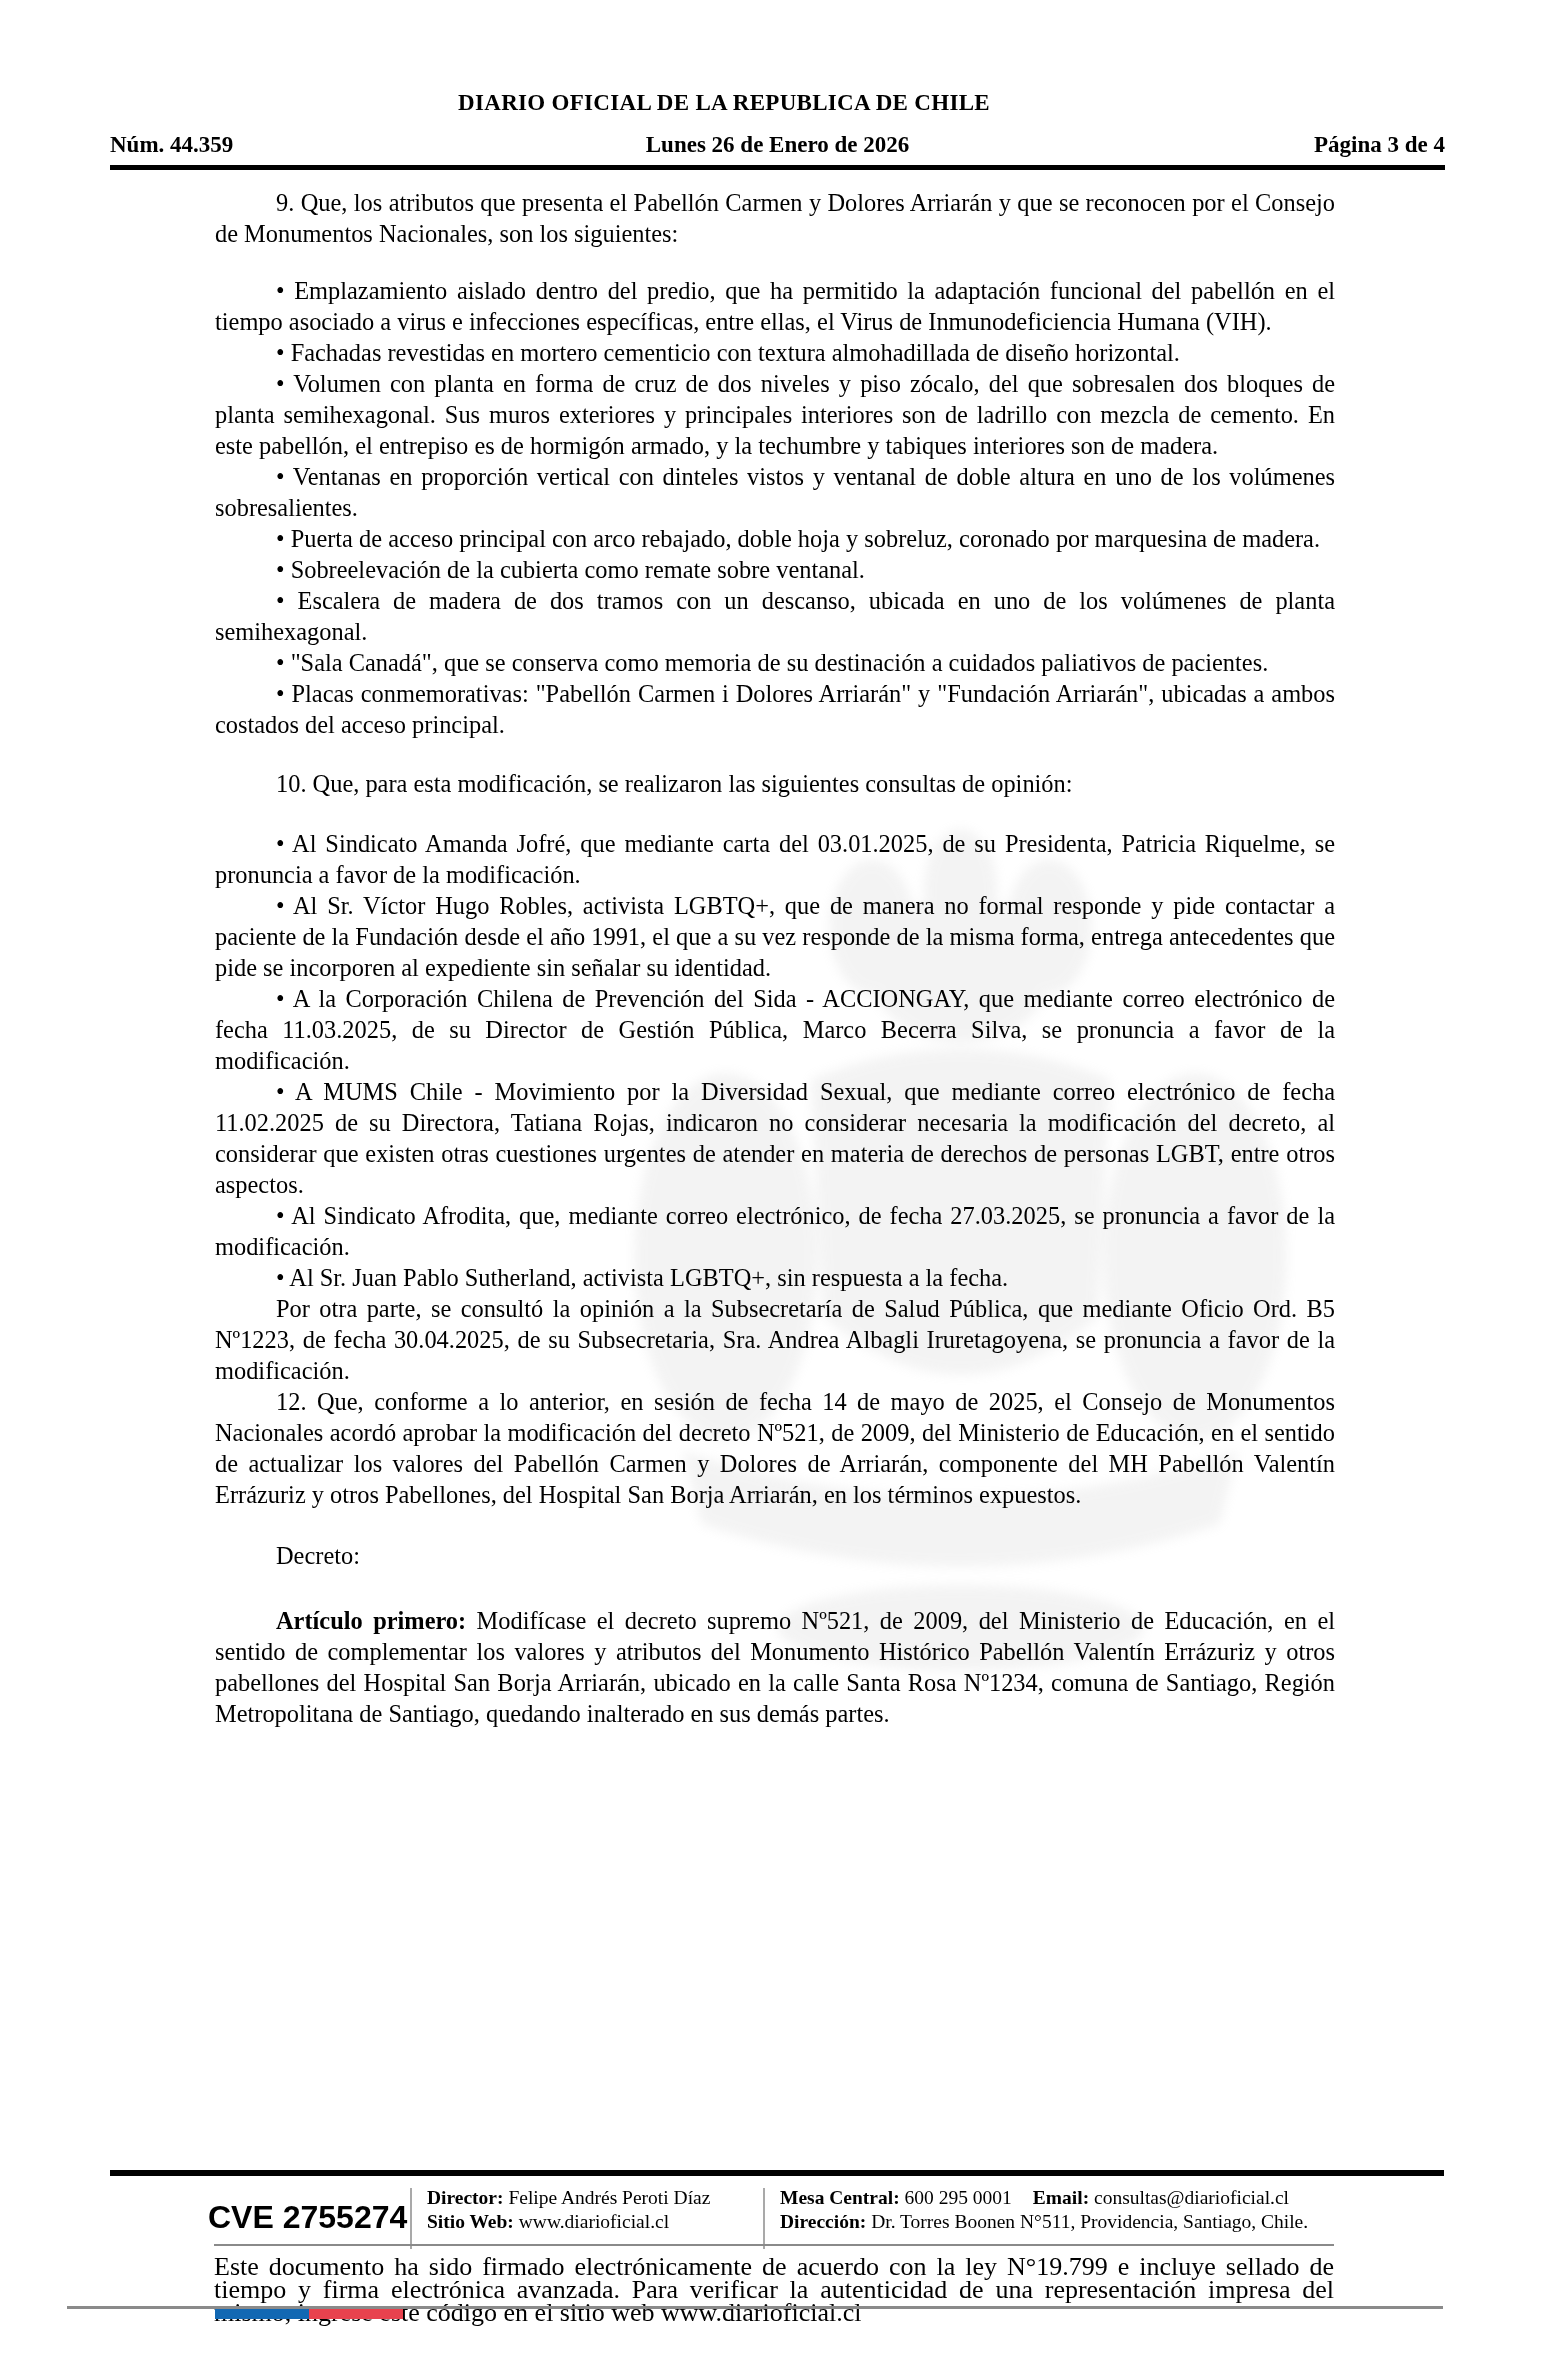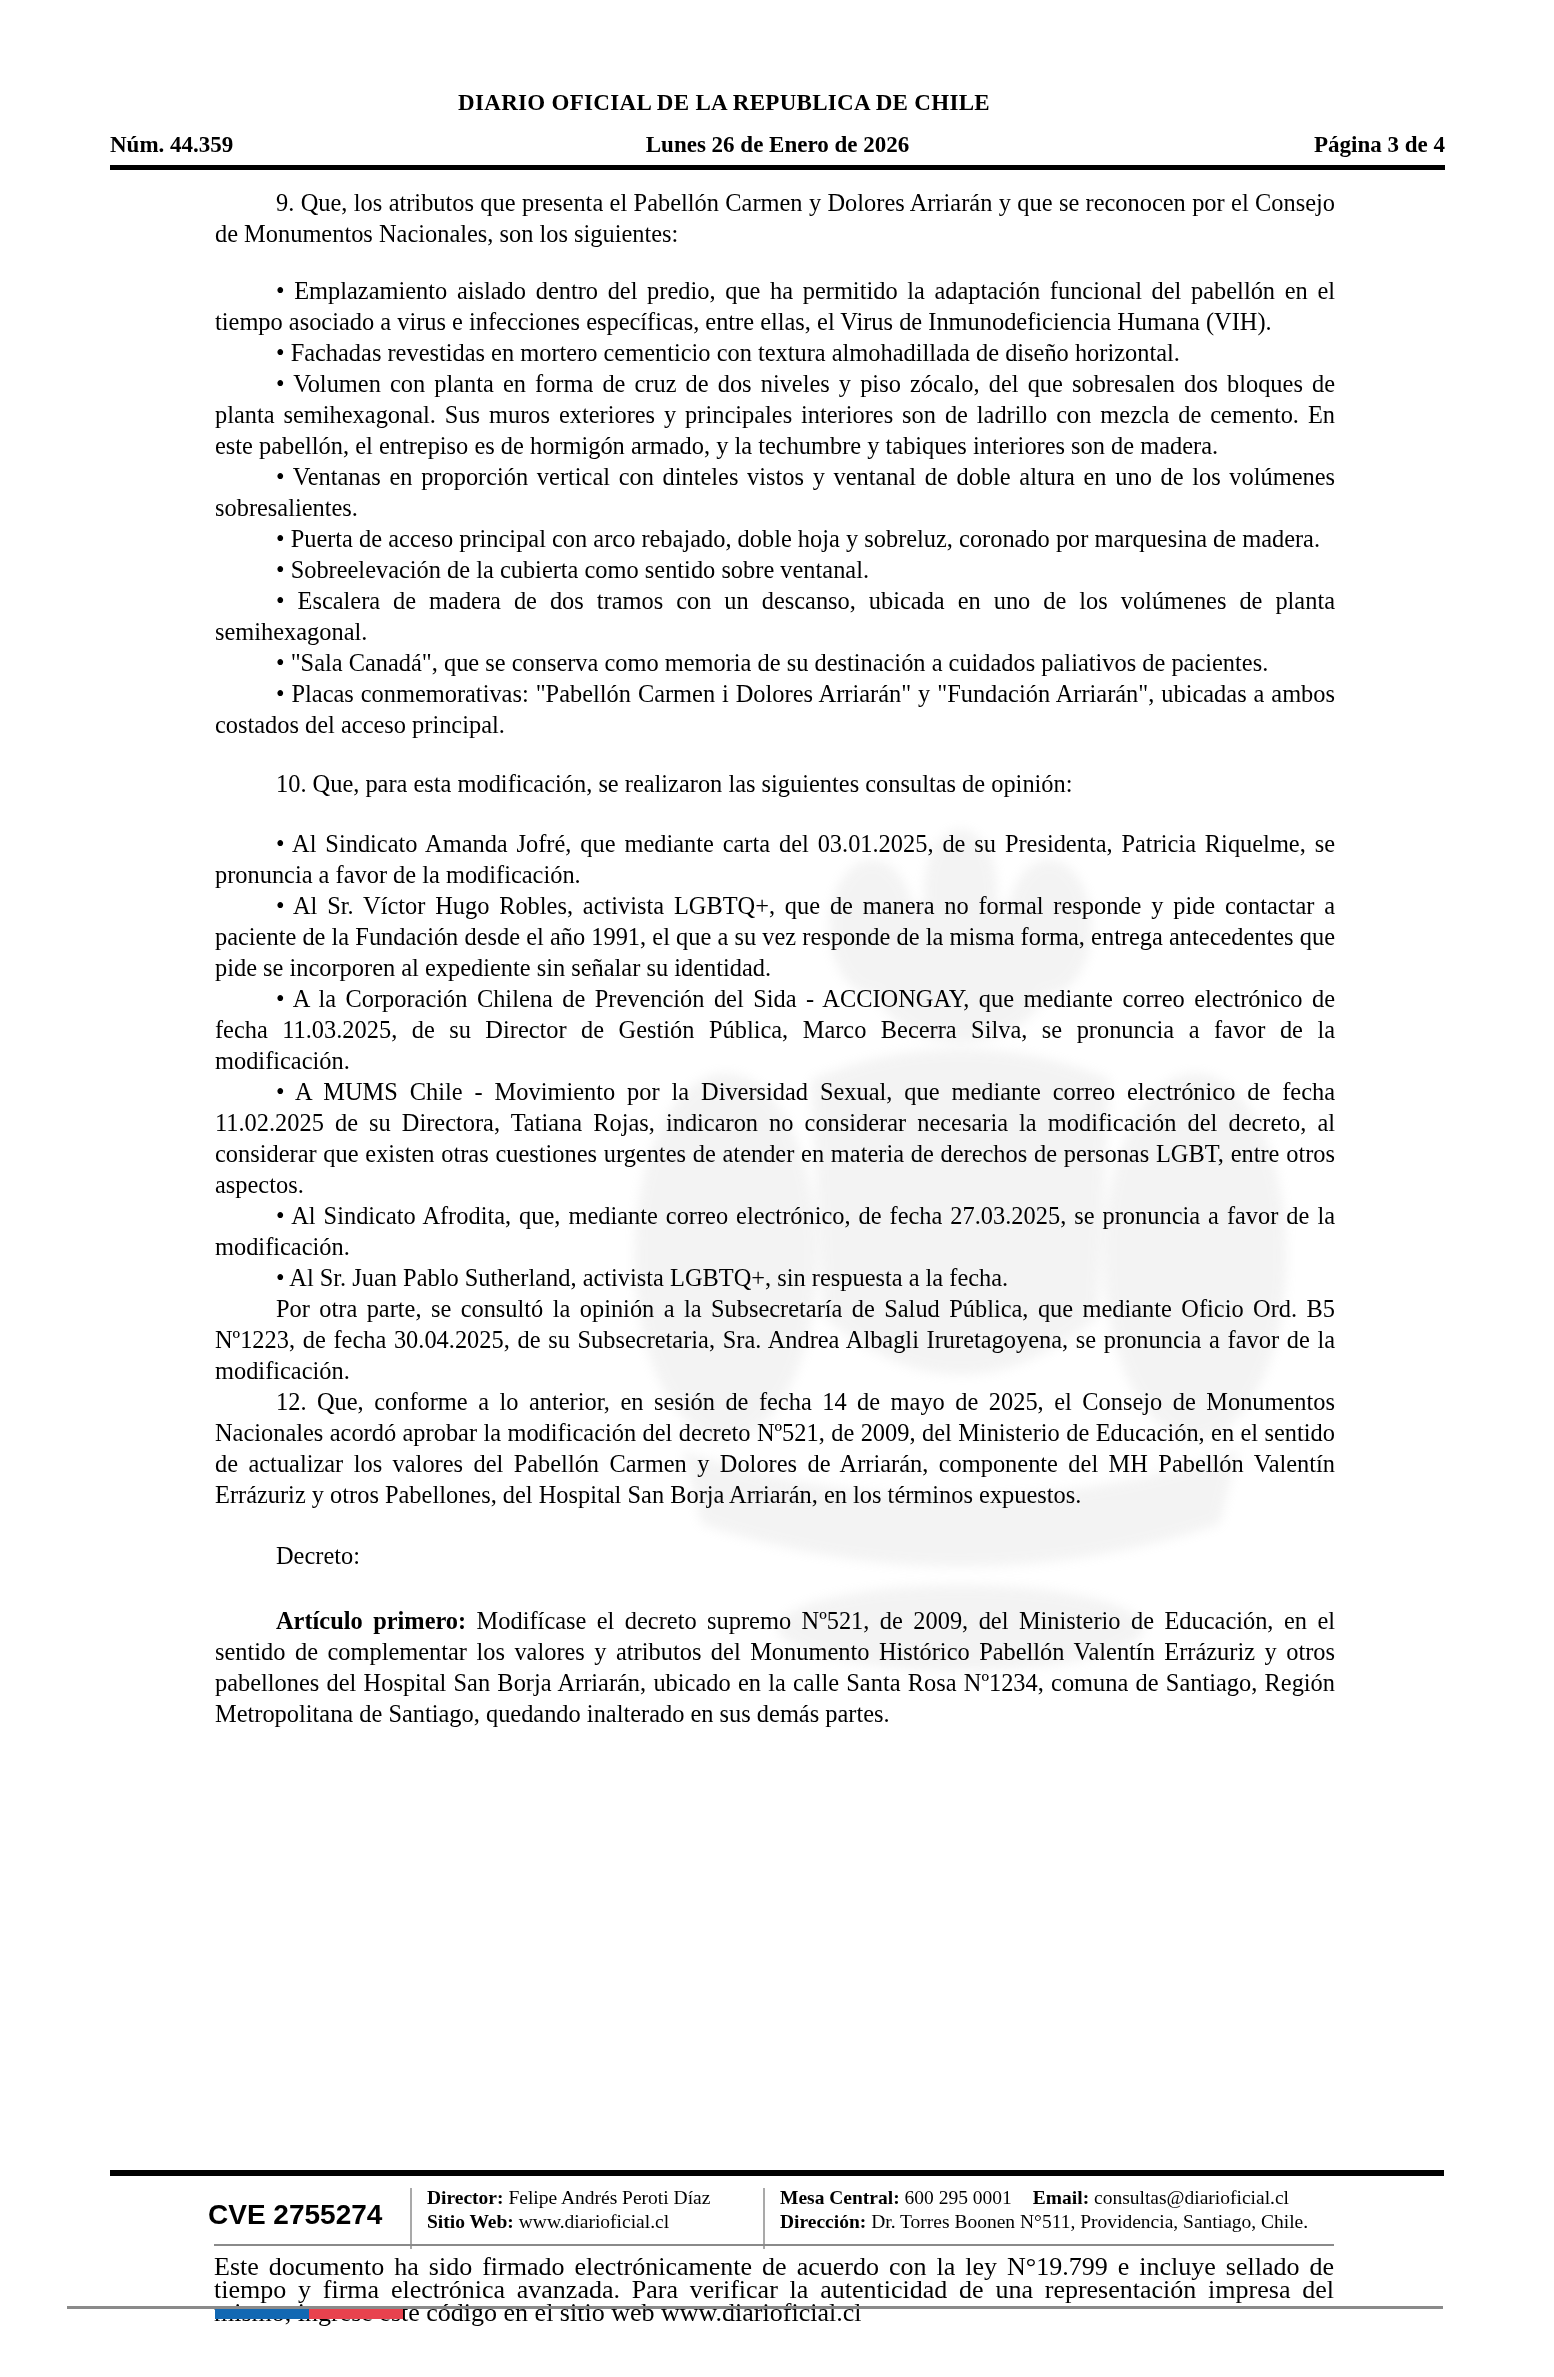--- a/index.html
+++ b/index.html
@@ -44,21 +44,21 @@
   .gap-d{margin-top:28px;}
   .gap-e{margin-top:30.5px;}
   .gap-f{margin-top:34px;}
   .lead-bold{font-weight:bold;}
   
   .footer-rule{
     position:absolute;top:2170px;left:110px;width:1334px;height:5.5px;background:#000;
   }
   .cve{
     position:absolute;left:208px;top:2199px;
-    font-family:"Liberation Sans", sans-serif;font-weight:bold;font-size:28px;
+    font-family:"Liberation Sans", sans-serif;font-weight:bold;font-size:32px;
   }
   .fdiv{position:absolute;top:2188px;width:1.8px;height:61px;background:#a9a9a9;}
   .fdiv1{left:410px;}
   .fdiv2{left:763px;}
   .fcol{position:absolute;top:2186px;font-size:19.5px;line-height:24.4px;white-space:nowrap;}
   .fcolA{left:427px;}
   .fcolB{left:780px;}
   .fcol b{font-weight:bold;}
   .fgap{display:inline-block;width:21px;}
   .mid-gray-rule{
@@ -102,21 +102,21 @@
     </g>
   </svg>
 
   <div class="body-text">
     <p class="para">9. Que, los atributos que presenta el Pabellón Carmen y Dolores Arriarán y que se reconocen por el Consejo de Monumentos Nacionales, son los siguientes:</p>
     <p class="para gap-a">• Emplazamiento aislado dentro del predio, que ha permitido la adaptación funcional del pabellón en el tiempo asociado a virus e infecciones específicas, entre ellas, el Virus de Inmunodeficiencia Humana (VIH).</p>
     <p class="para">• Fachadas revestidas en mortero cementicio con textura almohadillada de diseño horizontal.</p>
     <p class="para">• Volumen con planta en forma de cruz de dos niveles y piso zócalo, del que sobresalen dos bloques de planta semihexagonal. Sus muros exteriores y principales interiores son de ladrillo con mezcla de cemento. En este pabellón, el entrepiso es de hormigón armado, y la techumbre y tabiques interiores son de madera.</p>
     <p class="para">• Ventanas en proporción vertical con dinteles vistos y ventanal de doble altura en uno de los volúmenes sobresalientes.</p>
     <p class="para">• Puerta de acceso principal con arco rebajado, doble hoja y sobreluz, coronado por marquesina de madera.</p>
-    <p class="para">• Sobreelevación de la cubierta como sentido sobre ventanal.</p>
+    <p class="para">• Sobreelevación de la cubierta como remate sobre ventanal.</p>
     <p class="para">• Escalera de madera de dos tramos con un descanso, ubicada en uno de los volúmenes de planta semihexagonal.</p>
     <p class="para">• "Sala Canadá", que se conserva como memoria de su destinación a cuidados paliativos de pacientes.</p>
     <p class="para">• Placas conmemorativas: "Pabellón Carmen i Dolores Arriarán" y "Fundación Arriarán", ubicadas a ambos costados del acceso principal.</p>
     <p class="para gap-b">10. Que, para esta modificación, se realizaron las siguientes consultas de opinión:</p>
     <p class="para gap-c">• Al Sindicato Amanda Jofré, que mediante carta del 03.01.2025, de su Presidenta, Patricia Riquelme, se pronuncia a favor de la modificación.</p>
     <p class="para">• Al Sr. Víctor Hugo Robles, activista LGBTQ+, que de manera no formal responde y pide contactar a paciente de la Fundación desde el año 1991, el que a su vez responde de la misma forma, entrega antecedentes que pide se incorporen al expediente sin señalar su identidad.</p>
     <p class="para">• A la Corporación Chilena de Prevención del Sida - ACCIONGAY, que mediante correo electrónico de fecha 11.03.2025, de su Director de Gestión Pública, Marco Becerra Silva, se pronuncia a favor de la modificación.</p>
     <p class="para">• A MUMS Chile - Movimiento por la Diversidad Sexual, que mediante correo electrónico de fecha 11.02.2025 de su Directora, Tatiana Rojas, indicaron no considerar necesaria la modificación del decreto, al considerar que existen otras cuestiones urgentes de atender en materia de derechos de personas LGBT, entre otros aspectos.</p>
     <p class="para">• Al Sindicato Afrodita, que, mediante correo electrónico, de fecha 27.03.2025, se pronuncia a favor de la modificación.</p>
     <p class="para">• Al Sr. Juan Pablo Sutherland, activista LGBTQ+, sin respuesta a la fecha.</p>

